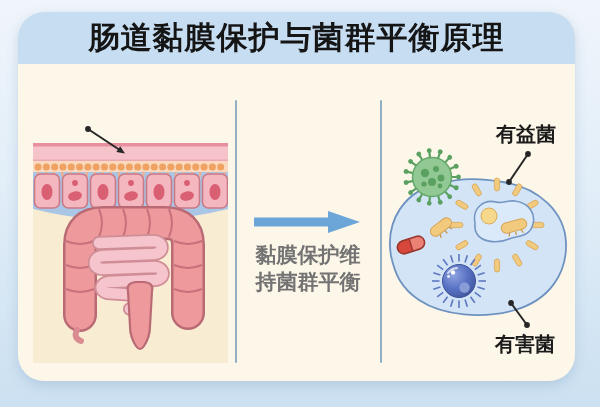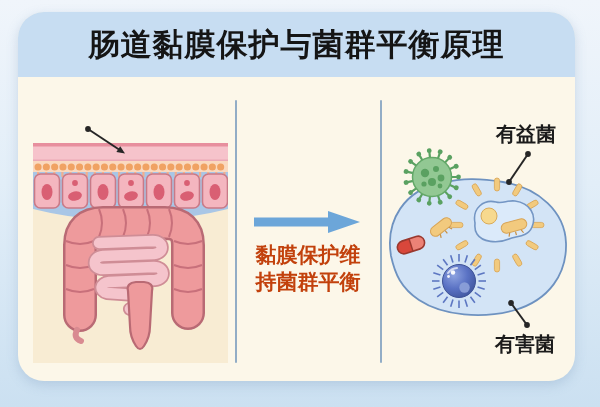--- a/index.html
+++ b/index.html
@@ -7,37 +7,37 @@
     width:600px;height:407px;overflow:hidden;position:relative;
     font-family:"Liberation Sans","DejaVu Sans",sans-serif;
     background:linear-gradient(180deg,#f0f5fb 0%,#e2eef8 45%,#cbe0f1 100%);
   }
   .card{
     position:absolute;left:18px;top:12px;width:557px;height:369px;
     background:#fcf7e9;border-radius:26px;overflow:hidden;
     box-shadow:0 4px 12px rgba(110,145,180,.28);
   }
   .title-band{
-    position:absolute;left:0;top:0;width:100%;height:65px;
+    position:absolute;left:0;top:0;width:100%;height:52px;
     background:#c7ddf2;display:flex;align-items:center;justify-content:center;
   }
   .title{
     font-size:31px;font-weight:bold;letter-spacing:1px;color:#151515;
     white-space:nowrap;
   }
   .divider{position:absolute;top:88px;width:2px;height:263px;background:#7fa0c0;border-radius:1px;opacity:.85;}
   #div-left{left:217px;}
   #div-right{left:362px;}
   .abs{position:absolute;}
   .barrier-label{left:18px;top:87px;font-size:19px;font-weight:bold;color:#1b1b1b;white-space:nowrap;}
   .left-illustration{left:15px;top:131px;}
   .arrow-svg{left:236px;top:193px;}
   .caption{
     left:231px;top:229px;width:118px;text-align:center;
-    font-size:21px;font-weight:bold;line-height:27px;color:#c2410c;
+    font-size:21px;font-weight:bold;line-height:27px;color:#737373;
     word-break:break-all;
   }
   .right-illustration{left:365px;top:126px;}
   .flora-label{font-size:20px;font-weight:bold;color:#1b1b1b;white-space:nowrap;}
   .label-beneficial{left:478px;top:109px;}
   .label-harmful{left:477px;top:319px;}
   .leaders{position:absolute;left:0;top:0;pointer-events:none;}
 </style>
 </head>
 <body>

